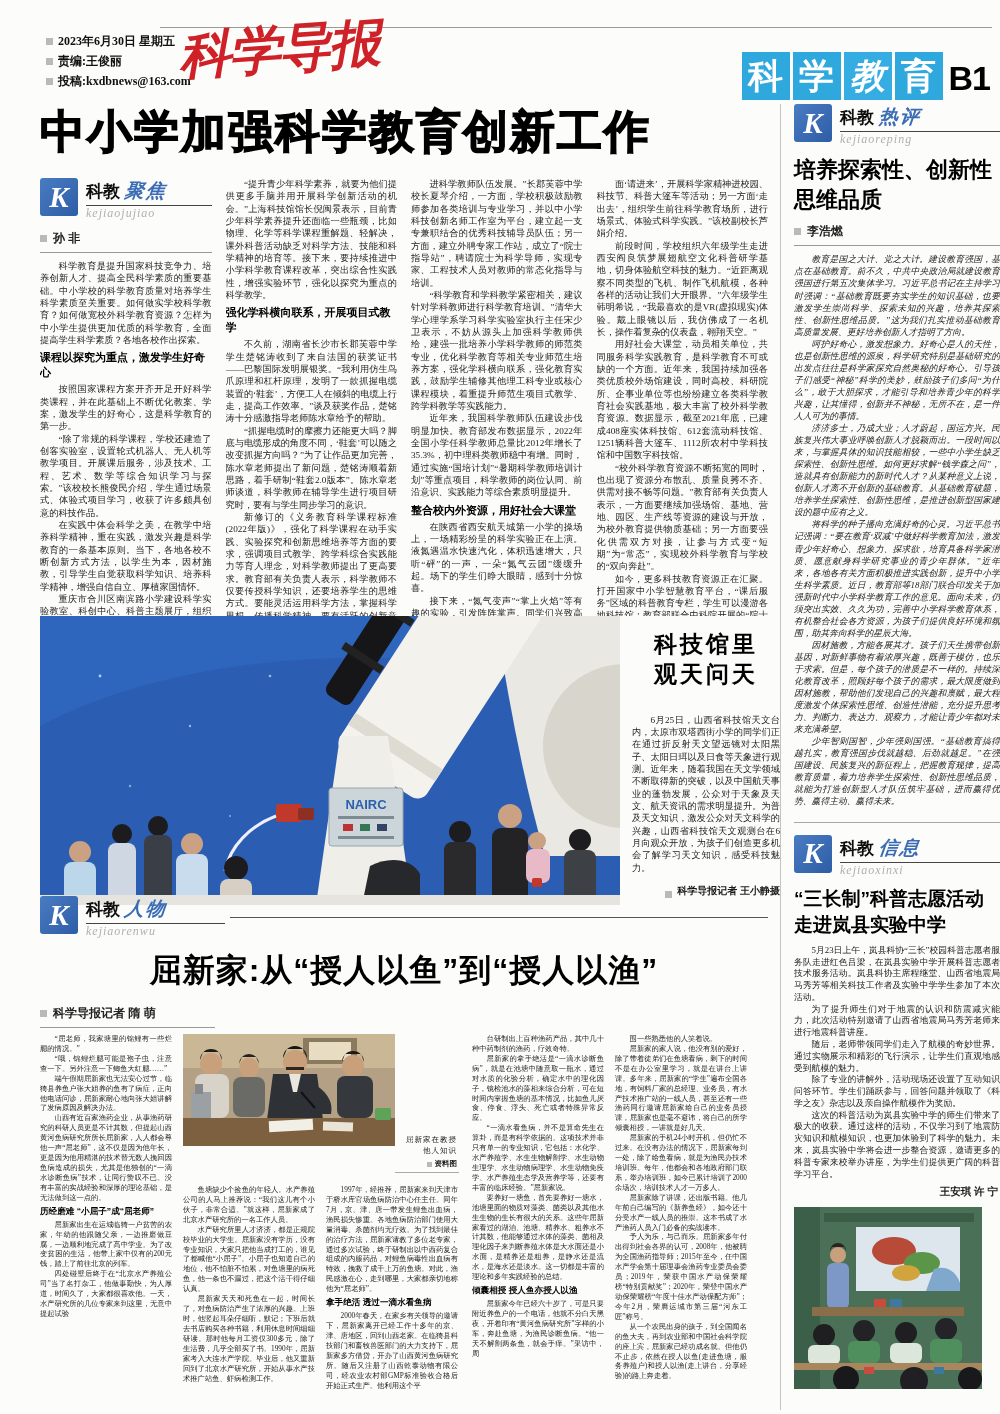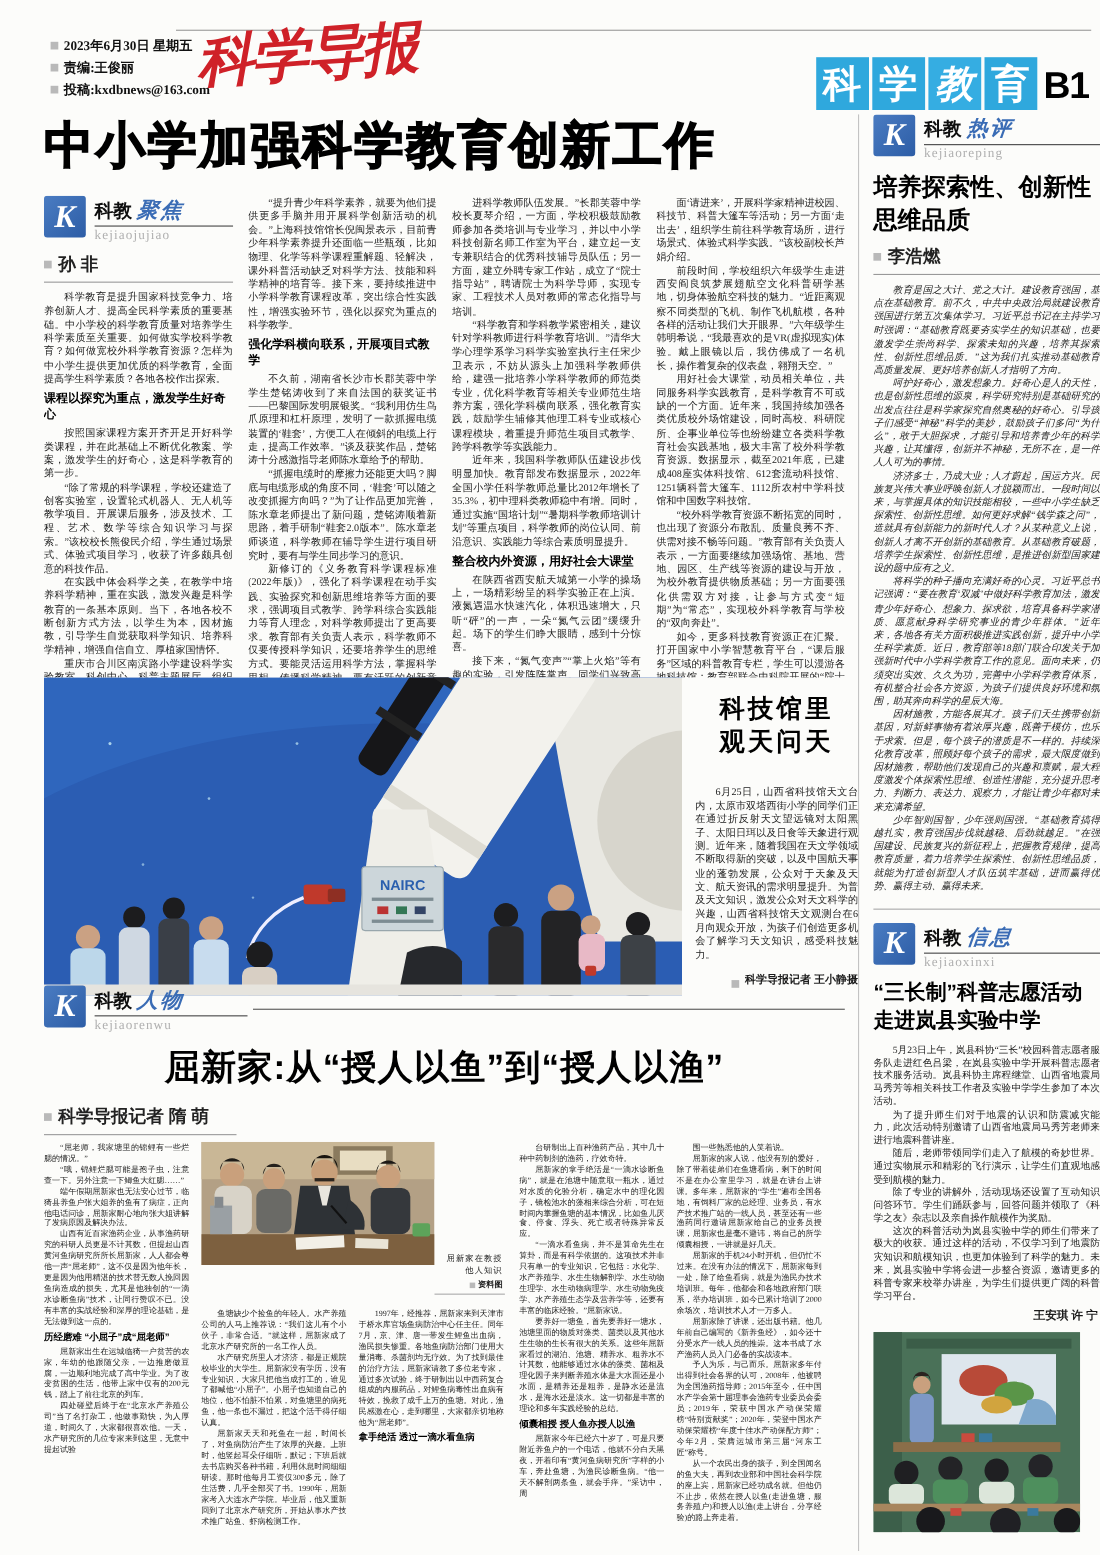--- a/index.html
+++ b/index.html
@@ -26,24 +26,24 @@
   .badge { display:flex; align-items:flex-start; gap:8px; }
   .ktile { width:38px; height:38px; border-radius:3px; flex:none;
            background:linear-gradient(135deg,#4a7cc2,#2d5da6); color:#fff;
            font-family:"Liberation Serif",serif; font-style:italic; font-weight:bold;
            font-size:29px; display:flex; align-items:center; justify-content:center; }
   .names { flex:1; }
   .row1 { display:flex; align-items:baseline; gap:5px; border-bottom:1px solid #444; padding-bottom:1px; }
   .cn { font-family:"Liberation Sans","DejaVu Sans",sans-serif; font-weight:bold; font-size:17px; color:#0d0d0d; }
   .script { font-family:"DejaVu Serif",serif; font-style:italic; font-weight:bold; font-size:19px;
             color:#3a6cb5; letter-spacing:2px; transform:skewX(-6deg); }
-  .pinyin { color:#b0b0b0; font-size:12px; letter-spacing:1px; }
+  .pinyin { font-style:italic; color:#b0b0b0; font-size:12px; letter-spacing:1px; }
 
   .author { display:flex; align-items:center; gap:6px; font-family:"Liberation Sans",sans-serif;
-            font-weight:bold; font-size:16px; color:#222; border-bottom:1px solid #999;
+            font-weight:bold; font-size:12px; color:#222; border-bottom:1px solid #999;
             padding-bottom:5px; margin:9px 0 7px; }
 
   
   .lead { position:absolute; left:40px; top:102px; width:728px; }
   .lead h1 { font-family:"Liberation Sans","DejaVu Sans",sans-serif; font-weight:900;
              font-size:45px; letter-spacing:2px; color:#000; -webkit-text-stroke:1.3px #000; white-space:nowrap; }
   .lead-body { display:flex; gap:14px; margin-top:16px; height:438px; overflow:hidden; }
   .lead-col { flex:1; overflow:hidden; }
   .lead-col p, .fcap p, .xinxi p { font-size:9.2px; line-height:1.34; text-align:justify;
              text-indent:2em; color:#1c1c1c; }
@@ -407,20 +407,21 @@
       </div>
       <div class="subcols">
         <div class="rcol">
             <p>鱼塘缺少个捡鱼的年轻人。水产养殖公司的人马上推荐说：“我们这儿有个小伙子，非常合适。”就这样，屈新家成了北京水产研究所的一名工作人员。</p>
             <p>水产研究所里人才济济，都是正规院校毕业的大学生。屈新家没有学历，没有专业知识，大家只把他当成打工的，谁见了都喊他“小屈子”。小屈子也知道自己的地位，他不怕脏不怕累，对鱼塘里的病死鱼，他一条也不漏过，把这个活干得仔细认真。</p>
             <p>屈新家天天和死鱼在一起，时间长了，对鱼病防治产生了浓厚的兴趣。上班时，他竖起耳朵仔细听，默记；下班后就去书店购买各种书籍，利用休息时间细细研读。那时他每月工资仅300多元，除了生活费，几乎全部买了书。1990年，屈新家考入大连水产学院。毕业后，他又重新回到了北京水产研究所，开始从事水产技术推广站鱼、虾病检测工作。</p>
           </div>
         <div class="rcol">
             <p>1997年，经推荐，屈新家来到天津市于桥水库官场鱼病防治中心任主任。同年7月，京、津、唐一带发生鲤鱼出血病，渔民损失惨重。各地鱼病防治部门使用大量消毒、杀菌剂均无疗效。为了找到最佳的治疗方法，屈新家请教了多位老专家，通过多次试验，终于研制出以中西药复合组成的内服药品，对鲤鱼病毒性出血病有特效，挽救了成千上万的鱼塘。对此，渔民感激在心，走到哪里，大家都亲切地称他为“屈老师”。</p>
             <h4>拿手绝活 透过一滴水看鱼病</h4>
+            <p>2000年春天，在家乡有关领导的邀请下，屈新家离开已经工作十多年的京、津、唐地区，回到山西老家。在临猗县科技部门和畜牧兽医部门的大力支持下，屈新家多方借贷，开办了山西黄河鱼病研究所。随后又注册了山西乾泰动物有限公司，经农业农村部GMP标准验收合格后开始正式生产。他利用这个平</p>
           </div>
       </div>
     </div>
     <div class="rcol">
         <p>台研制出上百种渔药产品，其中几十种中药制剂的渔药，疗效奇特。</p>
         <p>屈新家的拿手绝活是“一滴水诊断鱼病”，就是在池塘中随意取一瓶水，通过对水质的化验分析，确定水中的理化因子，镜检池水的藻相来综合分析，可在短时间内掌握鱼塘的基本情况，比如鱼儿厌食、停食、浮头、死亡或者特殊异常反应。</p>
         <p>“一滴水看鱼病，并不是算命先生在算卦，而是有科学依据的。这项技术并非只有单一的专业知识，它包括：水化学、水产养殖学、水生生物解剖学、水生动物生理学、水生动物病理学、水生动物免疫学、水产养殖生态学及营养学等，还要有丰富的临床经验。”屈新家说。</p>
         <p>要养好一塘鱼，首先要养好一塘水，池塘里面的物质对藻类、菌类以及其他水生生物的生长有很大的关系。这些年屈新家看过的湖泊、池塘、精养水、粗养水不计其数，他能够通过水体的藻类、菌相及理化因子来判断养殖水体是大水面还是小水面，是精养还是粗养，是静水还是流水，是海水还是淡水。这一切都是丰富的理论和多年实践经验的总结。</p>
         <h4>倾囊相授 授人鱼亦授人以渔</h4>
         <p>屈新家今年已经六十岁了，可是只要附近养鱼户的一个电话，他就不分白天黑夜，开着印有“黄河鱼病研究所”字样的小车，奔赴鱼塘，为渔民诊断鱼病。“他一天不解剖两条鱼，就会手痒。”采访中，周</p>

